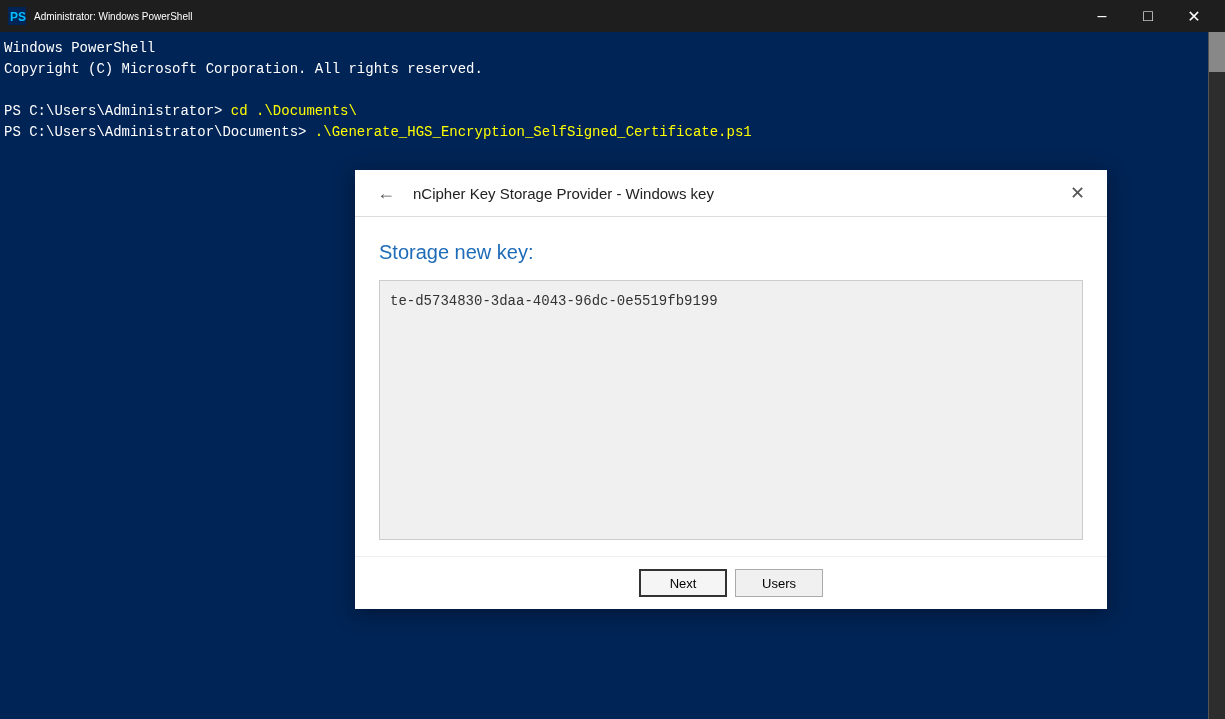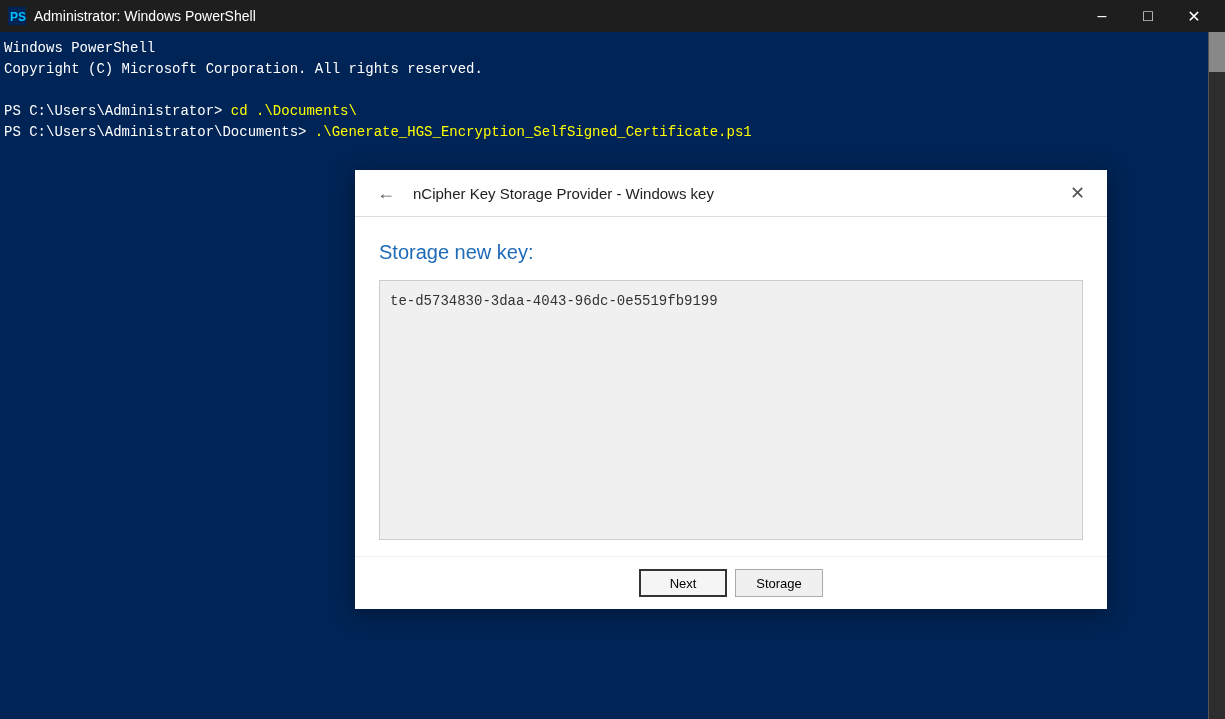--- a/index.html
+++ b/index.html
@@ -30,21 +30,21 @@
       padding: 0 8px;
       position: relative;
     }
     .title-bar-icon {
       width: 18px;
       height: 18px;
       margin-right: 8px;
     }
     .title-bar-text {
       color: #fff;
-      font-size: 14px;
+      font-size: 10px;
       flex: 1;
     }
     .title-bar-controls {
       display: flex;
       gap: 0;
     }
     .title-btn {
       width: 46px;
       height: 32px;
       background: transparent;
@@ -242,19 +242,19 @@
         <button class="modal-close-btn">✕</button>
       </div>
 
       <div class="modal-body">
         <div class="create-key-label">Storage new key:</div>
         <textarea class="key-input-area" style="">te-d5734830-3daa-4043-96dc-0e5519fb9199</textarea>
       </div>
 
       <div class="modal-footer">
         <button class="btn btn-next">Next</button>
-        <button class="btn btn-cancel">Storage</button>
+        <button class="btn btn-cancel">Users</button>
       </div>
 
     </div>
   </div>
 
 </div>
 
 </body></html>

